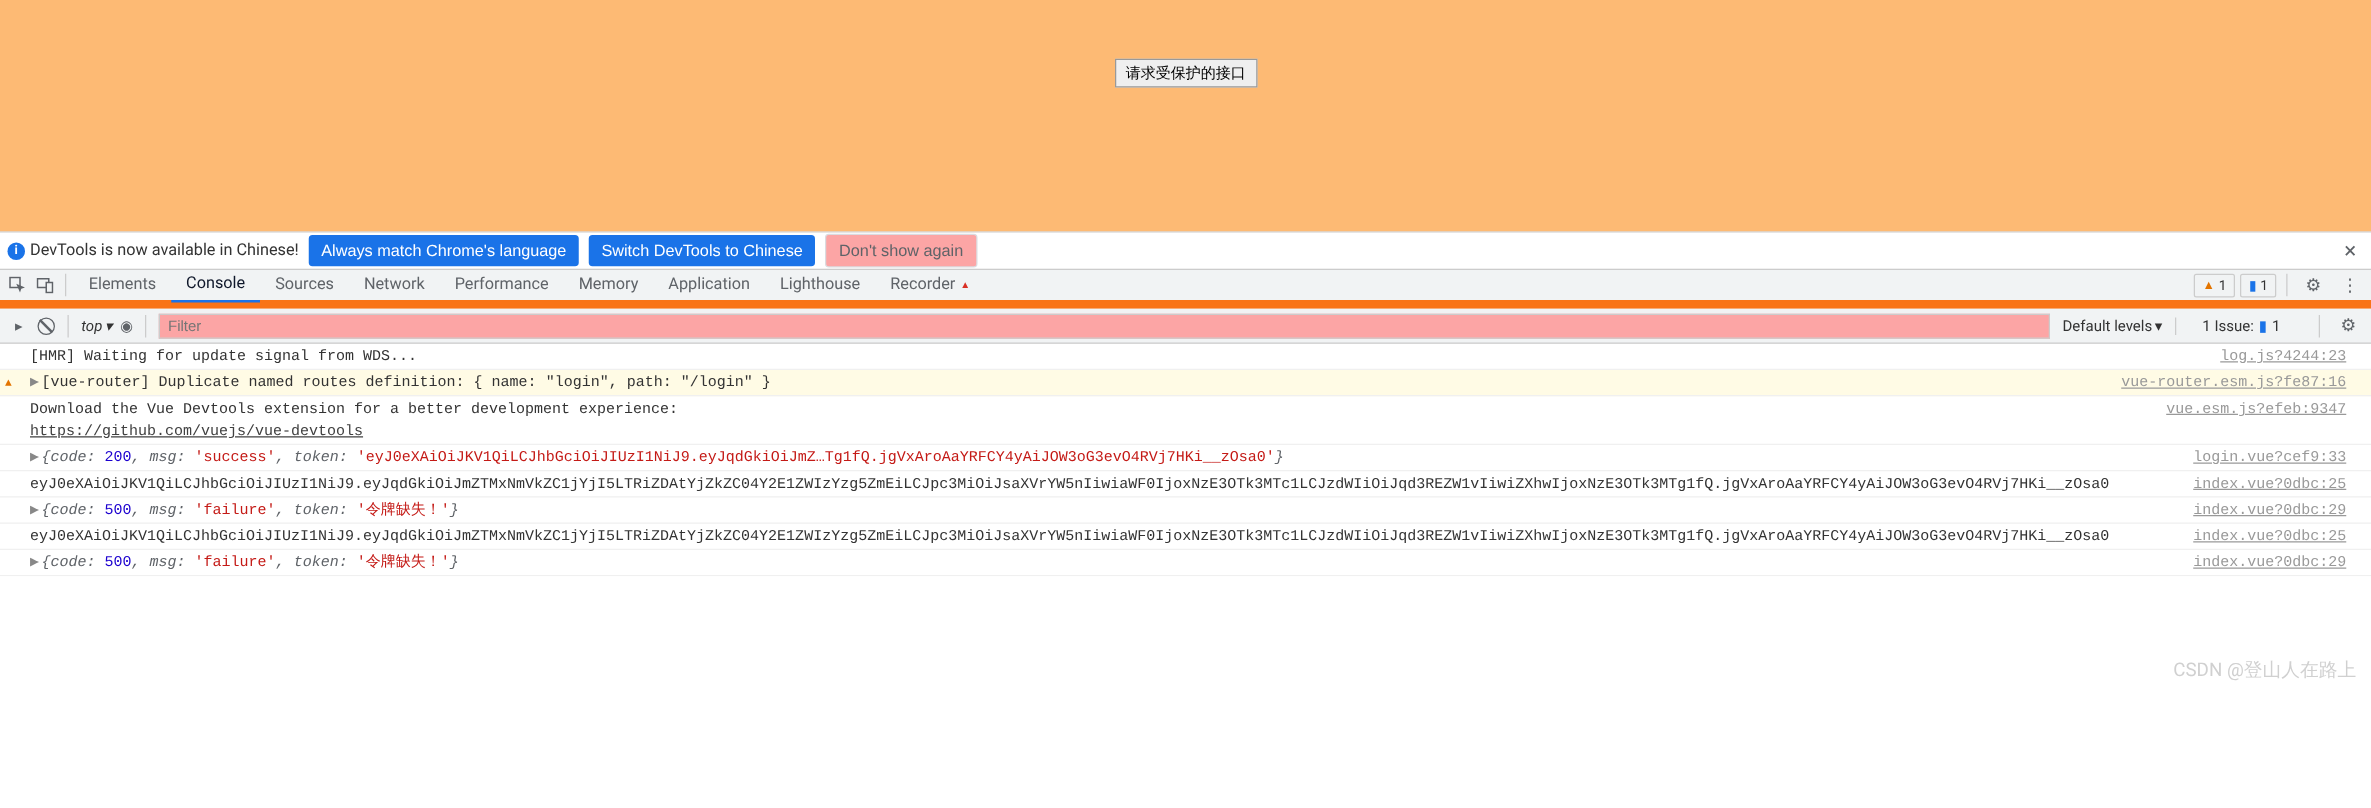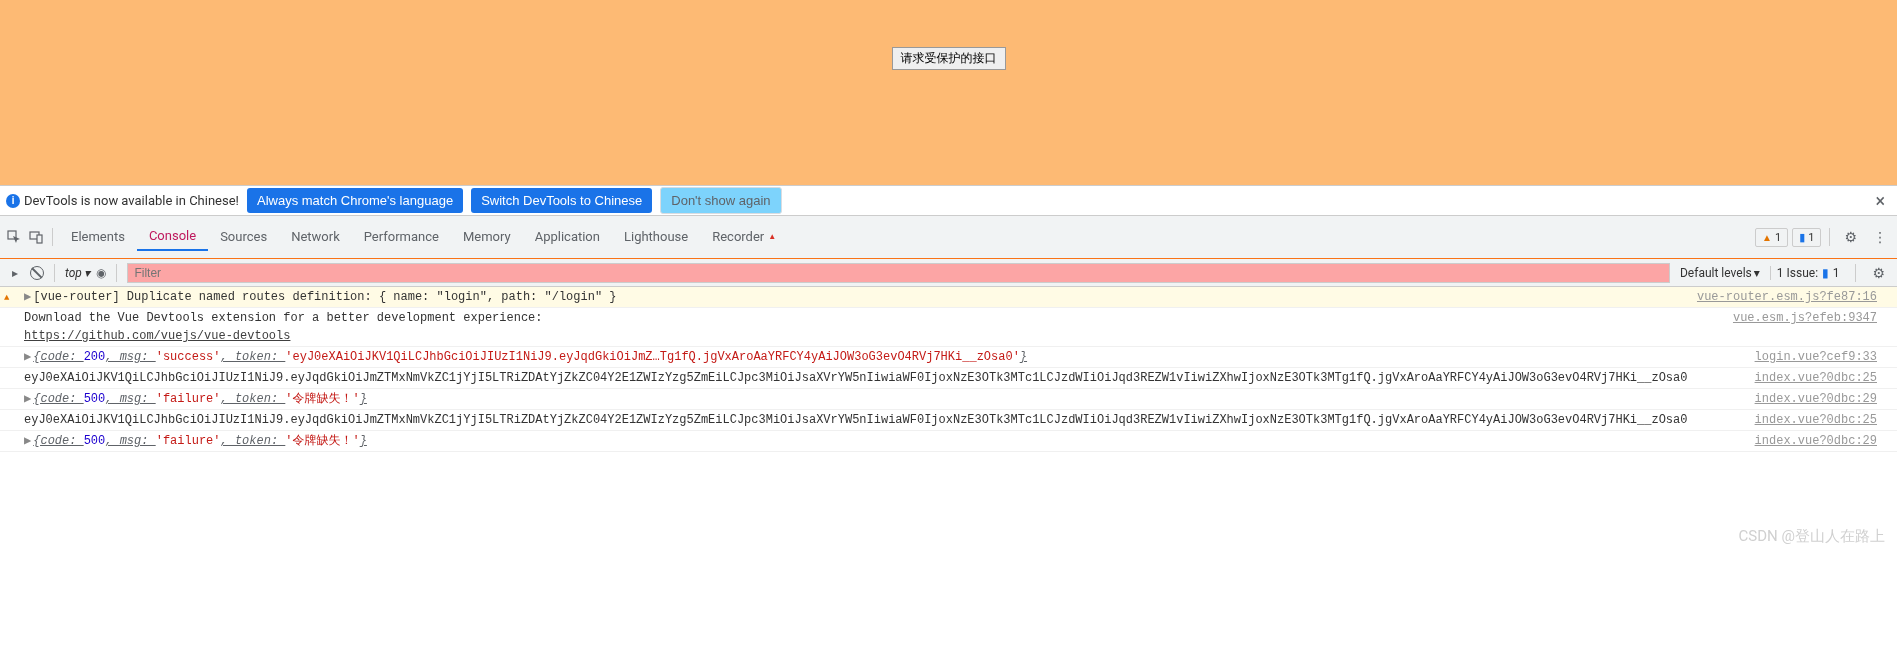--- a/index.html
+++ b/index.html
@@ -5,58 +5,58 @@
     * { margin: 0; padding: 0; box-sizing: border-box; }
     body { font-family: -apple-system, BlinkMacSystemFont, "Segoe UI", Roboto, sans-serif; font-size: 12px; color: #333; background: #fff; width: 1897px; height: 646px; overflow: hidden; position: relative; }
     
     .page-content { height: 185px; width: 100%; background: #fdba74; position: relative; }
     .page-button { position: absolute; top: 47px; left: 50%; transform: translateX(-50%); padding: 2px 8px; border: 1px solid #999; background: #efefef; font-size: 12px; cursor: pointer; }
     
     .banner { display: flex; align-items: center; height: 30px; padding: 0 6px; border-top: 1px solid #ccc; background: #fff; gap: 4px; }
     .banner-info-icon { width: 14px; height: 14px; border-radius: 50%; background: #1a73e8; color: #fff; display: flex; align-items: center; justify-content: center; font-size: 10px; font-weight: bold; flex-shrink: 0; }
     .banner-text { font-size: 13px; margin-right: 4px; }
     .banner-btn-primary { background: #1a73e8; color: #fff; border: none; padding: 5px 10px; border-radius: 3px; font-size: 13px; font-weight: 500; cursor: pointer; margin-right: 4px; }
-    .banner-btn-secondary { background: #7dd3fc; color: #5f6368; border: 1px solid #dadce0; padding: 5px 10px; border-radius: 3px; font-size: 13px; cursor: pointer; }
+    .banner-btn-secondary { background: #fca5a5; color: #5f6368; border: 1px solid #dadce0; padding: 5px 10px; border-radius: 3px; font-size: 13px; cursor: pointer; }
     .banner-close { margin-left: auto; font-size: 18px; color: #5f6368; cursor: pointer; padding: 0 6px; }
     
-    .tabs-bar { display: flex; align-items: center; height: 44px; background: #f1f3f4; border-top: 1px solid #ccc; border-bottom: 1px solid #f97316; padding: 0 4px; gap: 2px; justify-content: space-between; }
+    .tabs-bar { display: flex; align-items: center; height: 32px; background: #f1f3f4; border-top: 1px solid #ccc; border-bottom: 7px solid #f97316; padding: 0 4px; gap: 2px; justify-content: space-between; }
     .tabs-icon { width: 20px; height: 20px; display: flex; align-items: center; justify-content: center; cursor: pointer; color: #5f6368; }
     .tabs-sep { width: 1px; height: 18px; background: #ccc; margin: 0 4px; }
     .tab { padding: 0 12px; height: 28px; line-height: 28px; font-size: 13px; color: #5f6368; cursor: pointer; display: flex; align-items: center; gap: 4px; }
-    .tab.active { color: #be185d; border-bottom: 2px solid #1a73e8; }
+    .tab.active { color: #0f172a; border-bottom: 2px solid #1a73e8; }
     .tabs-right { margin-left: auto; display: flex; align-items: center; gap: 4px; }
     .badge-warn { display: flex; align-items: center; gap: 3px; padding: 2px 6px; border: 1px solid #ccc; border-radius: 2px; font-size: 11px; cursor: pointer; }
     .badge-warn .tri { color: #e37400; font-size: 10px; }
     .badge-info { display: flex; align-items: center; gap: 3px; padding: 2px 6px; border: 1px solid #ccc; border-radius: 2px; font-size: 11px; cursor: pointer; }
     .badge-info .sq { color: #1a73e8; }
     .gear { font-size: 14px; color: #5f6368; cursor: pointer; padding: 0 6px; }
     .dots { font-size: 14px; color: #5f6368; cursor: pointer; padding: 0 6px; }
     
     .filter-bar { display: flex; align-items: center; height: 28px; background: #f1f3f4; border-bottom: 1px solid #ccc; padding: 0 6px; gap: 6px; }
     .filter-icon { width: 18px; height: 18px; display: flex; align-items: center; justify-content: center; color: #5f6368; cursor: pointer; }
     .filter-icon.no { border: 1.5px solid #5f6368; border-radius: 50%; width: 14px; height: 14px; position: relative; }
     .filter-icon.no::after { content: ''; position: absolute; width: 14px; height: 1.5px; background: #5f6368; transform: rotate(45deg); top: 5px; left: -1px; }
     .filter-dd { font-size: 12px; color: #333; cursor: pointer; display: flex; align-items: center; gap: 2px; font-style: italic; }
     .filter-eye { color: #5f6368; cursor: pointer; }
     .filter-input { flex: 1; height: 20px; border: 1px solid #ccc; padding: 0 6px; font-size: 12px; background: #fca5a5; }
     .filter-right { display: flex; align-items: center; gap: 6px; }
     .filter-sel { font-size: 12px; color: #333; cursor: pointer; padding: 2px 4px; display: flex; align-items: center; gap: 2px; }
-    .filter-issue { display: flex; align-items: flex-start; gap: 4px; font-size: 12px; padding: 0 6px; border-left: 1px solid #ccc; cursor: pointer; }
+    .filter-issue { display: flex; align-items: flex-start; gap: 4px; font-size: 12px; padding: 0 21px; border-left: 1px solid #ccc; cursor: pointer; }
     .filter-issue .sq { color: #1a73e8; }
     
     .console { font-family: Menlo, Consolas, "Courier New", monospace; font-size: 12px; line-height: 18px; overflow: auto; }
     .log-row { display: flex; padding: 1px 20px 1px 24px; border-bottom: 1px solid #f0f0f0; position: relative; }
     .log-row.warn { background: #fffbe5; }
     .log-row.warn::before { content: '▲'; position: absolute; left: 4px; top: 2px; color: #e37400; font-size: 9px; }
     .log-msg { flex: 1; word-break: break-all; white-space: pre-wrap; }
     .log-src { color: #999; text-decoration: underline; cursor: pointer; margin-left: 10px; flex-shrink: 0; text-align: right; }
     .log-link { color: #404040; text-decoration: underline; cursor: pointer; }
     .expand { color: #888; margin-right: 2px; cursor: pointer; display: inline-block; }
     .obj-num { color: #1c00cf; }
-    .obj-key { color: #5f6368; font-style: italic; text-decoration: underline; }
+    .obj-key { color: #5f6368; font-style: italic; }
     .obj-str { color: #c41a16; }
     
     .watermark { position: absolute; right: 12px; bottom: 100px; font-size: 15px; color: #d0d0d0; pointer-events: none; }
   </style>
 </head>
 <body>
 
 <div class="page-content">
   <button class="page-button">请求受保护的接口</button>
 </div>
@@ -124,20 +124,24 @@
       <span>1 Issue:</span>
       <span class="sq">▮</span>
       <span>1</span>
     </span>
     <span class="tabs-sep"></span>
     <span class="gear">⚙</span>
   </div>
 </div>
 
 <div class="console" id="console">
+    <div class="log-row">
+      <div class="log-msg">[HMR] Waiting for update signal from WDS...</div>
+      <div class="log-src">log.js?4244:23</div>
+    </div>
     <div class="log-row warn">
       <div class="log-msg"><span class="expand">▶</span>[vue-router] Duplicate named routes definition: { name: "login", path: "/login" }</div>
       <div class="log-src">vue-router.esm.js?fe87:16</div>
     </div>
     <div class="log-row">
       <div class="log-msg">Download the Vue Devtools extension for a better development experience:<br><span class="log-link">https://github.com/vuejs/vue-devtools</span></div>
       <div class="log-src">vue.esm.js?efeb:9347</div>
     </div>
     <div class="log-row">
       <div class="log-msg"><span class="expand">▶</span><span class="obj-key">{code: </span><span class="obj-num">200</span><span class="obj-key">, msg: </span><span class="obj-str">'success'</span><span class="obj-key">, token: </span><span class="obj-str">'eyJ0eXAiOiJKV1QiLCJhbGciOiJIUzI1NiJ9.eyJqdGkiOiJmZ…Tg1fQ.jgVxAroAaYRFCY4yAiJOW3oG3evO4RVj7HKi__zOsa0'</span><span class="obj-key">}</span></div>

